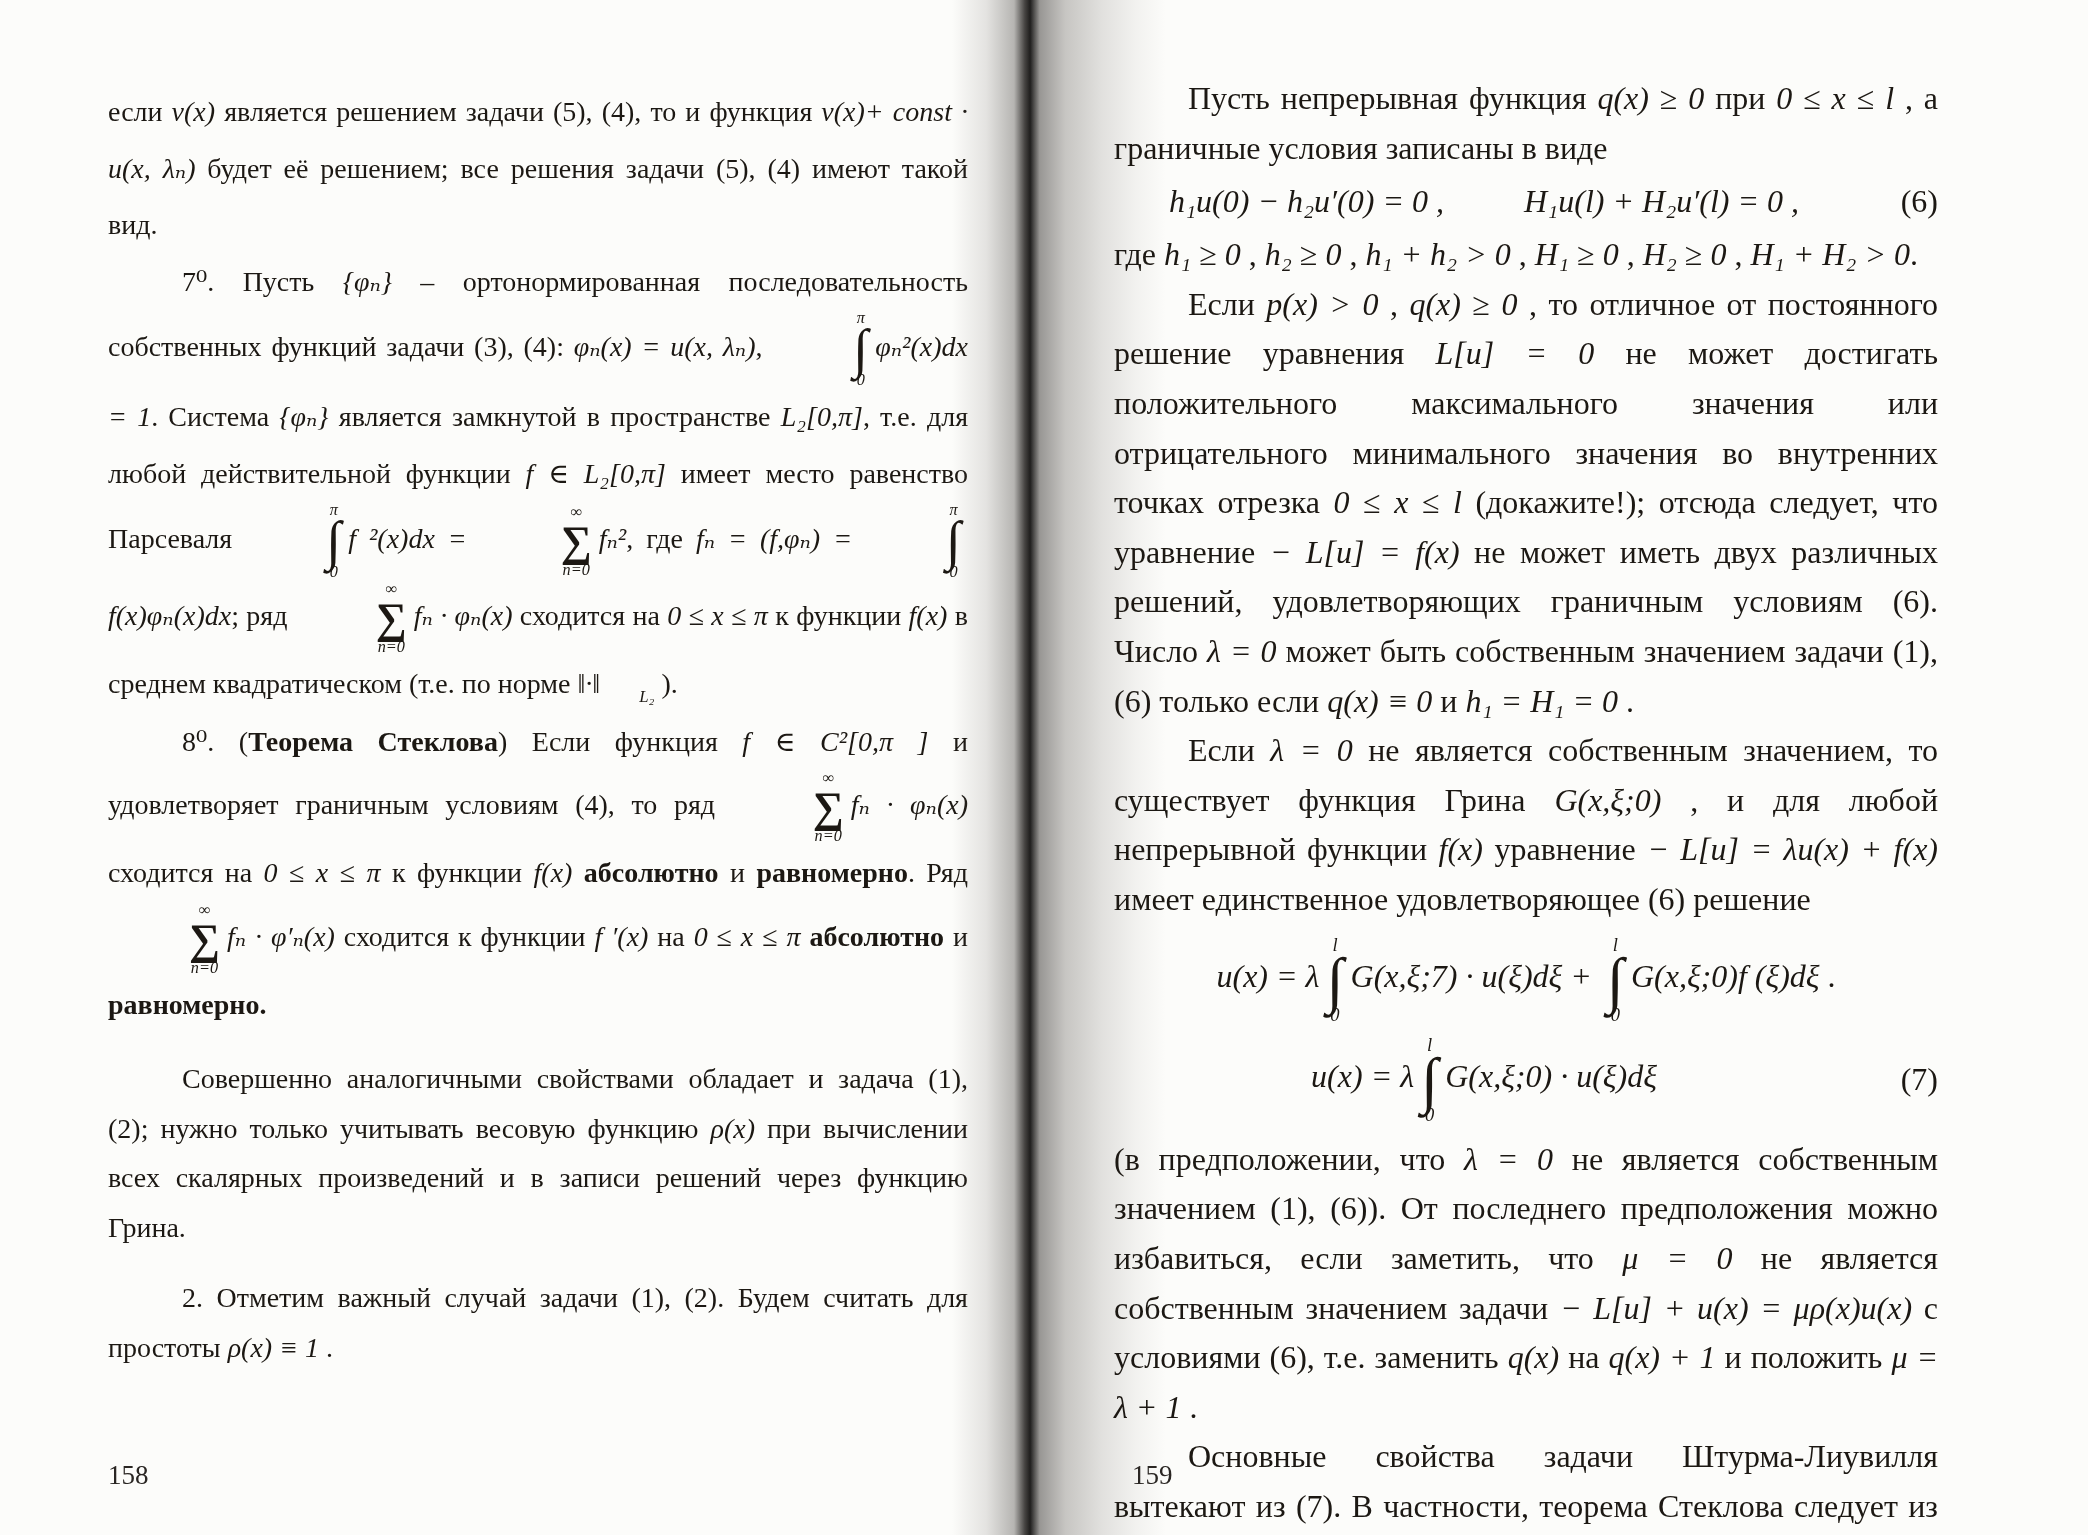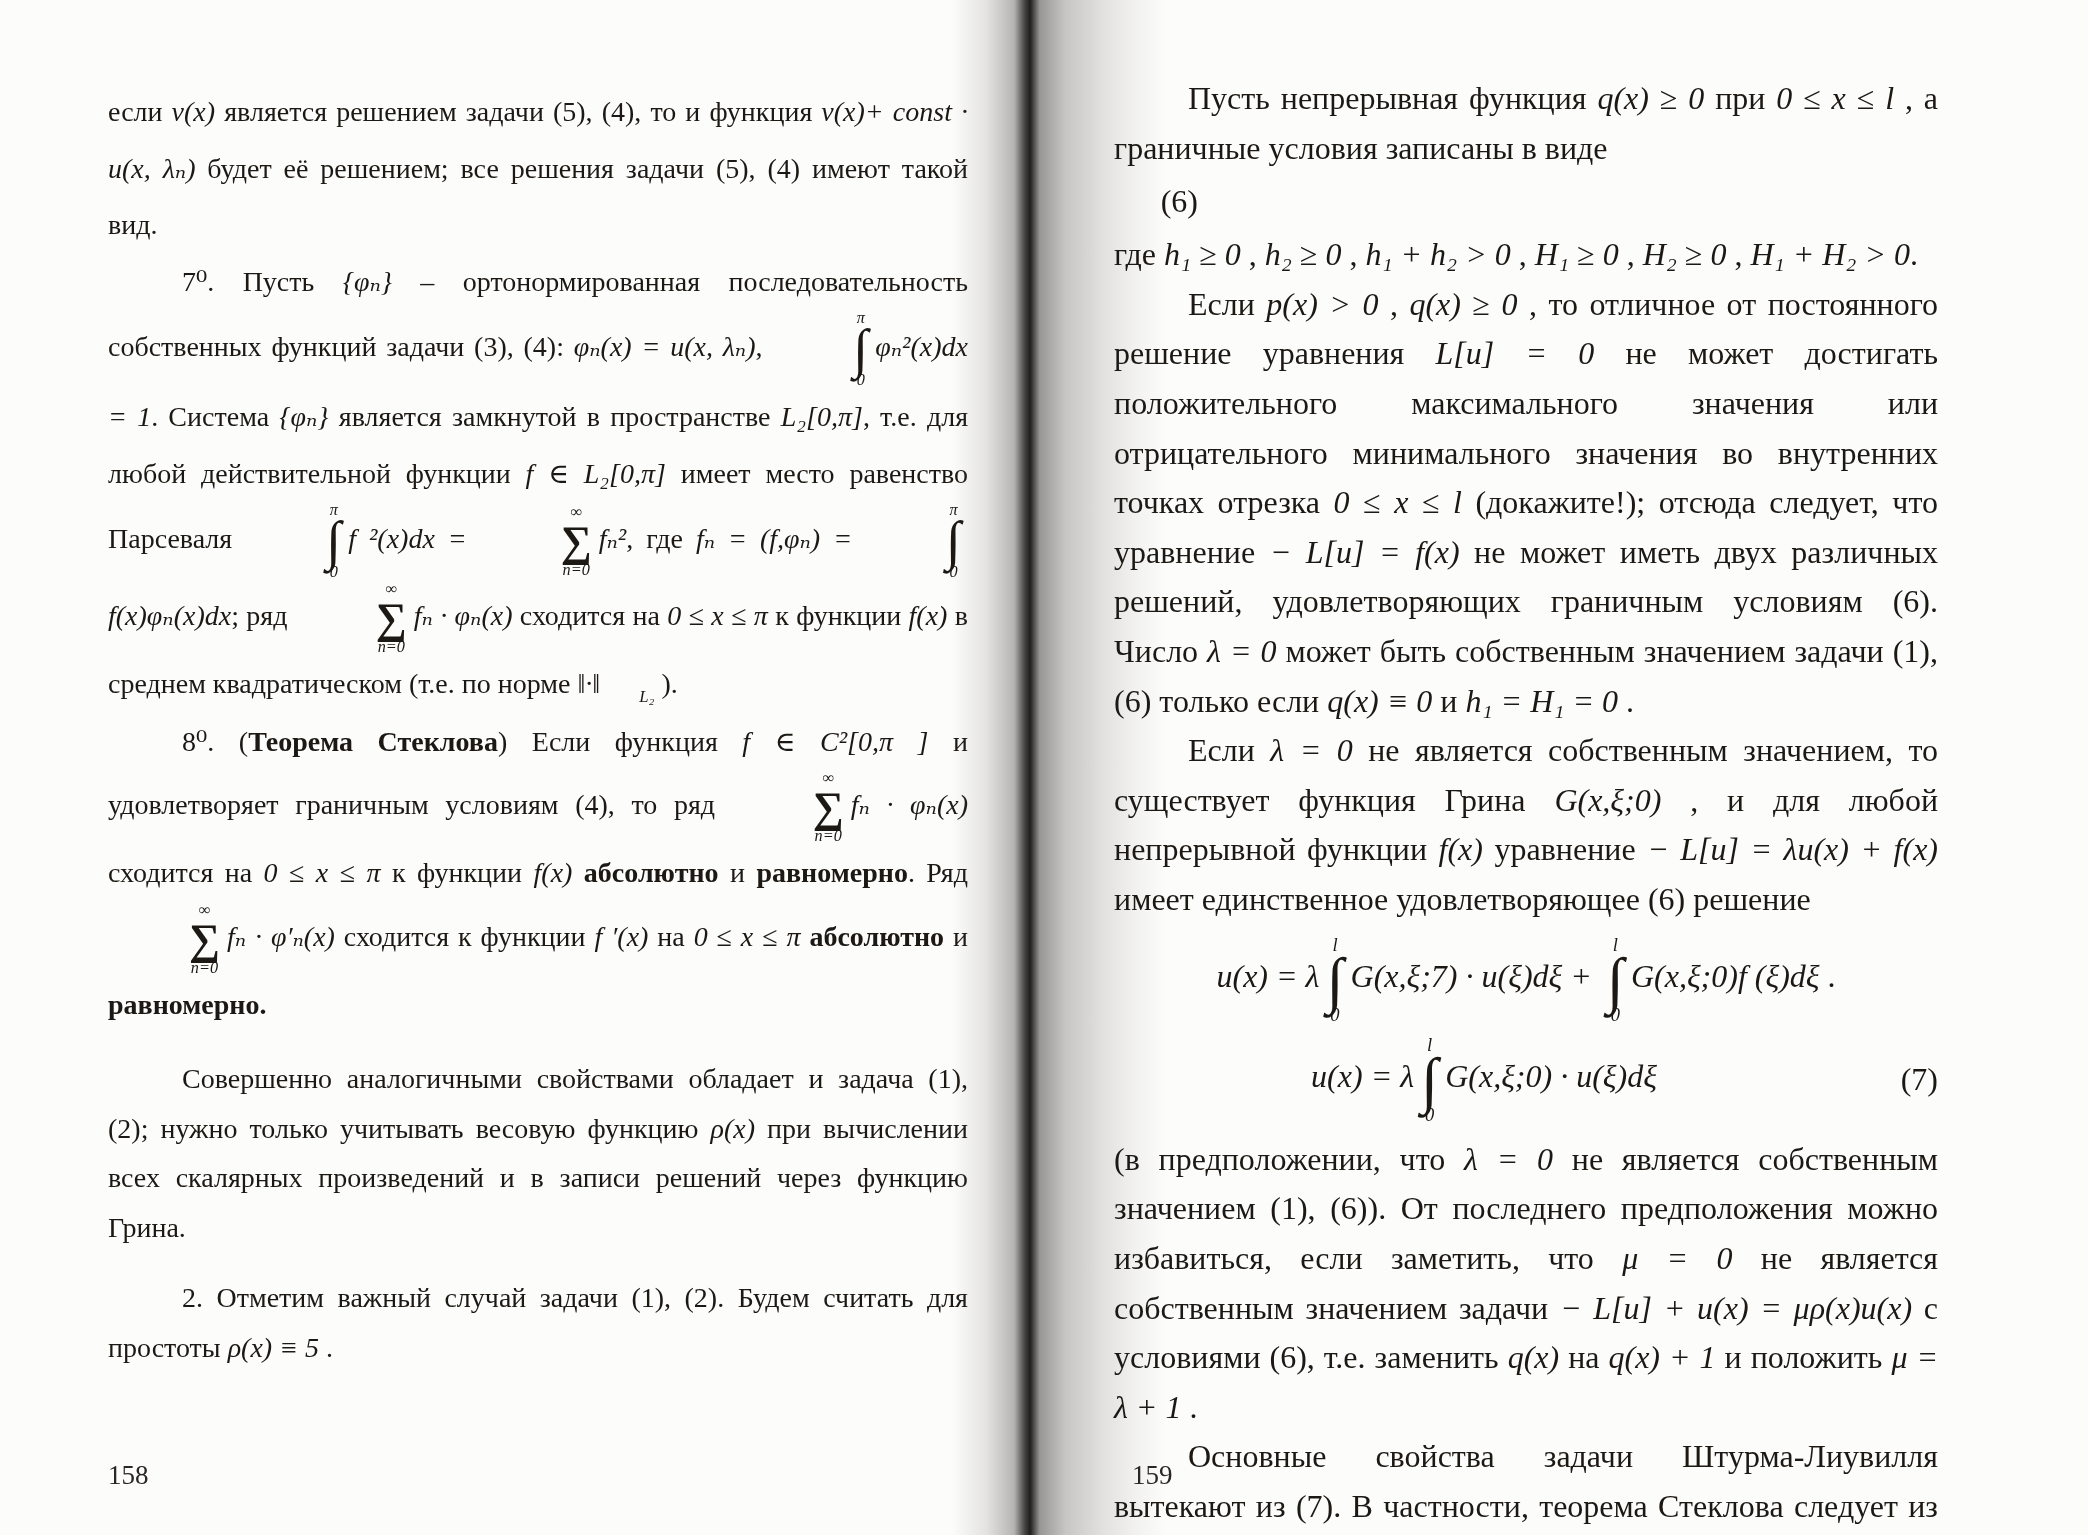--- a/index.html
+++ b/index.html
@@ -92,28 +92,29 @@
       <div class="para indent"><span class="t">8⁰. (</span><span class="b">Теорема Стеклова</span><span class="t">) Если функция  </span><span class="m">f ∈ C²[0,π ]</span><span class="t">  и удовлетворяет  граничным  условиям  (4),  то  ряд  </span><span class="bigop sumop">
           <span class="lim">∞</span>
           <span class="op">∑</span>
           <span class="lim">n=0</span>
         </span><span class="m">fₙ · φₙ(x)</span><span class="t"> сходится  на  </span><span class="m">0 ≤ x ≤ π</span><span class="t">  к  функции  </span><span class="m">f(x)</span><span class="t">  </span><span class="b">абсолютно</span><span class="t">  и </span><span class="b">равномерно</span><span class="t">. Ряд </span><span class="bigop sumop">
           <span class="lim">∞</span>
           <span class="op">∑</span>
           <span class="lim">n=0</span>
         </span><span class="m">fₙ · φ′ₙ(x)</span><span class="t"> сходится к функции  </span><span class="m">f ′(x)</span><span class="t"> на </span><span class="m">0 ≤ x ≤ π</span><span class="t"> </span><span class="b">абсолютно</span><span class="t"> и </span><span class="b">равномерно.</span></div>
       <div class="para indent tight"><span class="t">Совершенно аналогичными свойствами обладает и задача (1), (2); нужно только учитывать весовую функцию  </span><span class="m">ρ(x)</span><span class="t">  при вычислении всех скалярных произведений и в записи  решений через функцию Грина.</span></div>
-      <div class="para indent tight"><span class="t">2. Отметим важный случай задачи (1), (2). Будем считать для простоты  </span><span class="m">ρ(x) ≡ 5</span><span class="t"> .</span></div>
+      <div class="para indent tight"><span class="t">2. Отметим важный случай задачи (1), (2). Будем считать для простоты  </span><span class="m">ρ(x) ≡ 1</span><span class="t"> .</span></div>
     </div>
 
   <div class="gutter"></div>
 
   <div class="page-col page-right">
       <div class="para indent"><span class="t">Пусть непрерывная функция  </span><span class="m">q(x) ≥ 0</span><span class="t">  при  </span><span class="m">0 ≤ x ≤ l</span><span class="t"> , а граничные условия записаны в виде</span></div>
       <div class="eqrow">
+        <span class="eqbody"><span class="m">h₁u(0) − h₂u′(0) = 0 ,</span><span class="gap" style="width: 80px;"></span><span class="m">H₁u(l) + H₂u′(l) = 0 ,</span></span>
         <span class="eqnum">(6)</span>
       </div>
       <div class="para"><span class="t">где  </span><span class="m">h₁ ≥ 0</span><span class="t"> ,   </span><span class="m">h₂ ≥ 0</span><span class="t"> ,   </span><span class="m">h₁ + h₂ &gt; 0</span><span class="t"> ,   </span><span class="m">H₁ ≥ 0</span><span class="t"> , </span><span class="m">H₂ ≥ 0</span><span class="t"> ,   </span><span class="m">H₁ + H₂ &gt; 0</span><span class="t">.</span></div>
       <div class="para indent"><span class="t">Если  </span><span class="m">p(x) &gt; 0</span><span class="t"> ,  </span><span class="m">q(x) ≥ 0</span><span class="t"> , то отличное от постоянного решение уравнения  </span><span class="m">L[u] = 0</span><span class="t">  не может достигать положительного максимального  значения  или  отрицательного  минимального значения во внутренних точках отрезка  </span><span class="m">0 ≤ x ≤ l</span><span class="t">  (докажите!); отсюда следует, что уравнение  </span><span class="m">− L[u] = f(x)</span><span class="t">  не может иметь двух различных решений, удовлетворяющих граничным условиям (6). Число  </span><span class="m">λ = 0</span><span class="t">  может быть собственным значением задачи (1), (6) только если </span><span class="m">q(x) ≡ 0</span><span class="t"> и </span><span class="m">h₁ = H₁ = 0</span><span class="t"> .</span></div>
       <div class="para indent"><span class="t">Если   </span><span class="m">λ = 0</span><span class="t">   не  является  собственным  значением,  то существует функция Грина  </span><span class="m">G(x,ξ;0)</span><span class="t"> , и для любой непрерывной функции  </span><span class="m">f(x)</span><span class="t">  уравнение  </span><span class="m">− L[u] = λu(x) + f(x)</span><span class="t">  имеет единственное удовлетворяющее (6) решение</span></div>
       <div class="eqrow">
         <span class="eqbody"><span class="m">u(x) = λ</span><span class="bigop intop">
             <span class="lim">l</span>
             <span class="op">∫</span>
             <span class="lim">0</span>

